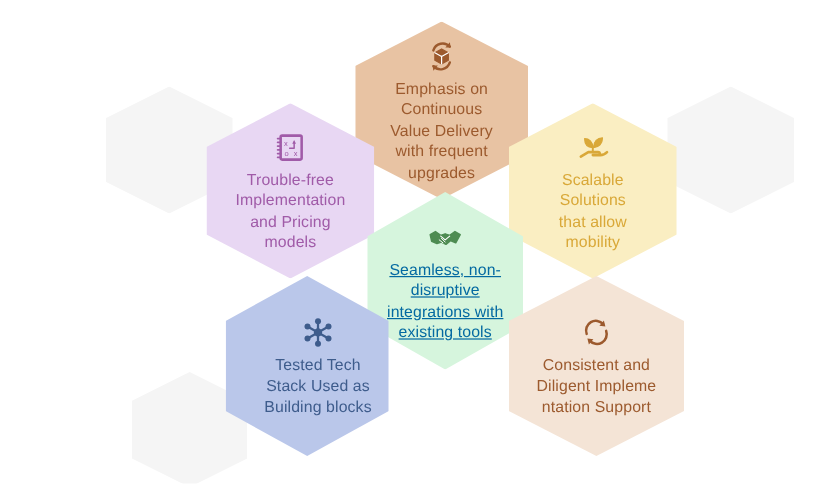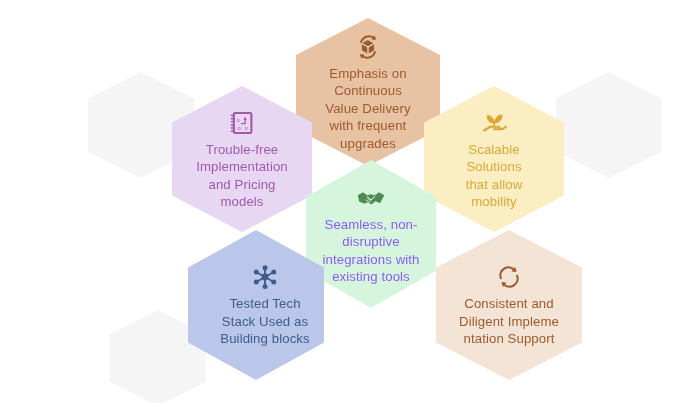--- a/index.html
+++ b/index.html
@@ -101,21 +101,21 @@
 Implementation
 and Pricing
 models</div>
     </div>
     <div class="hex" style="left: 306px; top: 160px; width: 130px; height: 148px; background: rgb(214, 245, 221);">
       <span class="hex-icon"><svg width="30" height="30" viewBox="0 0 48 48" fill="none" stroke="#4E8C52" stroke-width="3" stroke-linecap="round" stroke-linejoin="round">
           <path d="M4 20 L11 16 L18 21 L24 19 L30 21 L37 16 L44 20 L38 31 L31 28 L25 33 L19 30 L13 32 L6 29 Z" fill="#4E8C52" stroke="#4E8C52" stroke-width="2"></path>
           <path d="M18 22 L24 27 L30 22" stroke="#ffffff" stroke-width="1.5" fill="none"></path>
           <path d="M16 27 L21 31 M19 25 L24 30" stroke="#ffffff" stroke-width="1.3"></path>
         </svg></span>
-      <div class="hex-label" style="color: #8b5cf6;">Seamless, non-
+      <div class="hex-label" style="color: #0369a1; text-decoration: underline;">Seamless, non-
 disruptive
 integrations with
 existing tools</div>
     </div>
     <div class="hex" style="left: 188px; top: 230px; width: 136px; height: 150px; background: rgb(186, 199, 234); padding-left: 18px;">
       <span class="hex-icon"><svg width="30" height="30" viewBox="0 0 48 48" fill="none" stroke="#3E5C8C" stroke-width="3" stroke-linecap="round" stroke-linejoin="round">
           <line x1="24" y1="24" x2="24" y2="9" stroke-width="3"></line>
           <line x1="24" y1="24" x2="38" y2="16" stroke-width="3"></line>
           <line x1="24" y1="24" x2="38" y2="32" stroke-width="3"></line>
           <line x1="24" y1="24" x2="24" y2="39" stroke-width="3"></line>
@@ -126,21 +126,21 @@
           <circle cx="38" cy="32" r="4" fill="#3E5C8C" stroke="none"></circle>
           <circle cx="24" cy="39" r="4" fill="#3E5C8C" stroke="none"></circle>
           <circle cx="10" cy="32" r="4" fill="#3E5C8C" stroke="none"></circle>
           <circle cx="10" cy="16" r="4" fill="#3E5C8C" stroke="none"></circle>
           <circle cx="24" cy="24" r="5.5" fill="#3E5C8C" stroke="none"></circle>
         </svg></span>
       <div class="hex-label" style="color: rgb(62, 92, 140);">Tested Tech
 Stack Used as
 Building blocks</div>
     </div>
-    <div class="hex" style="left: 436px; top: 230px; width: 146px; height: 150px; background: rgb(244, 228, 214);">
+    <div class="hex" style="left: 424px; top: 230px; width: 146px; height: 150px; background: rgb(244, 228, 214);">
       <span class="hex-icon"><svg width="30" height="30" viewBox="0 0 48 48" fill="none" stroke="#9C5A2E" stroke-width="3" stroke-linecap="round" stroke-linejoin="round">
           <path d="M11 26 A13 13 0 0 1 33 13" fill="none" stroke-width="3.4"></path>
           <path d="M34 8 L36 16 L28 15 Z" fill="#9C5A2E" stroke="none"></path>
           <path d="M37 22 A13 13 0 0 1 15 35" fill="none" stroke-width="3.4"></path>
           <path d="M14 40 L12 32 L20 33 Z" fill="#9C5A2E" stroke="none"></path>
         </svg></span>
       <div class="hex-label" style="color: rgb(156, 90, 46);">Consistent and
 Diligent Impleme
 ntation Support</div>
     </div>

